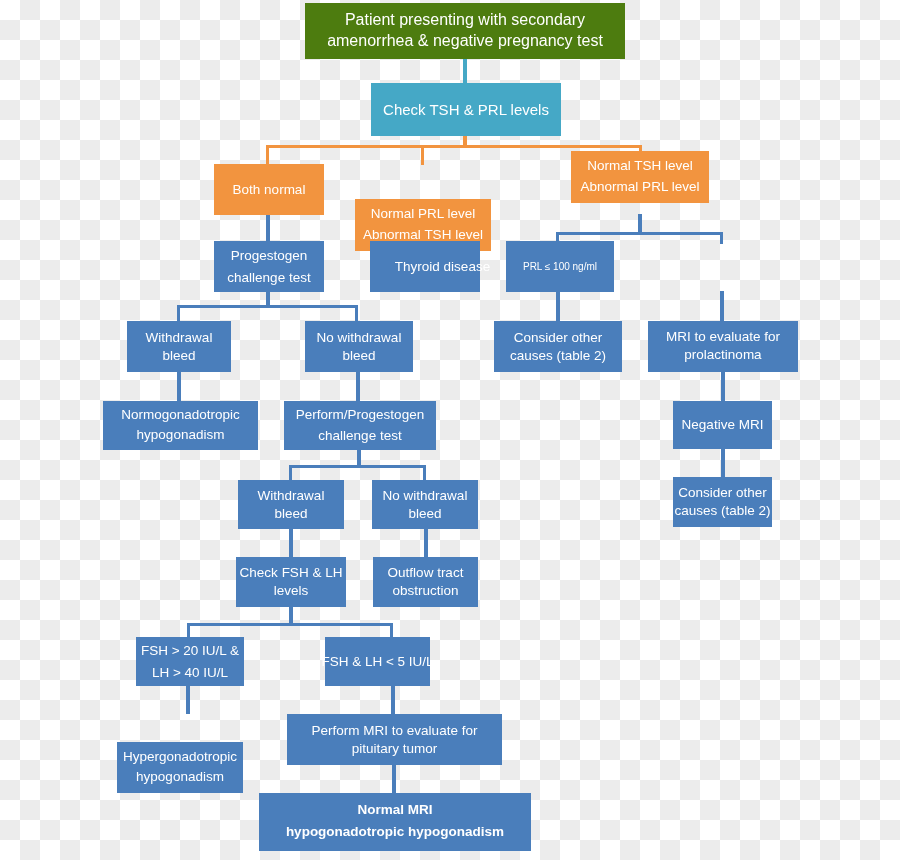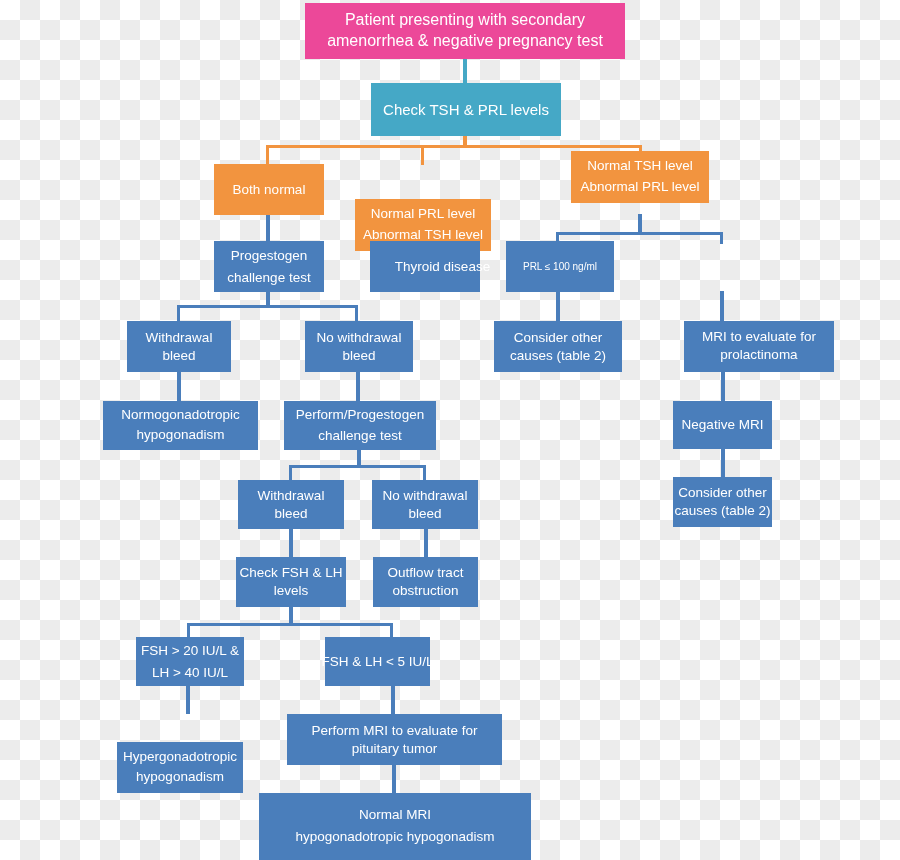--- a/index.html
+++ b/index.html
@@ -34,21 +34,21 @@
     text-align: center;
     color: #ffffff;
     line-height: 1.30;
     padding: 2px 5px;
     overflow: visible;
     white-space: nowrap;
   }
   .node .ln { display: block; }
 
   
-  .n-green { background: #ec4899; }
+  .n-green { background: #4d7c0f; }
   .n-teal  { background: #45a8c6; }
   .n-orange{ background: #f2943f; }
   .n-blue  { background: #4a7ebb; }
 
   
   .conn {
     position: absolute;
     background: #4a7ebb;
   }
   .conn.teal { background: #45a8c6; }
@@ -168,21 +168,21 @@
   <div class="node n-blue" style="left:305px; top:321px; width:108px; height:51px; font-size:13.5px;">
     <span class="ln">No withdrawal</span>
     <span class="ln">bleed</span>
   </div>
 
   <div class="node n-blue" style="left:494px; top:321px; width:128px; height:51px; font-size:13.5px;">
     <span class="ln">Consider other</span>
     <span class="ln">causes (table 2)</span>
   </div>
 
-  <div class="node n-blue" style="left:648px; top:321px; width:150px; height:51px; font-size:13.5px;margin-left:36px;">
+  <div class="node n-blue" style="left:648px; top:321px; width:150px; height:51px; font-size:13.5px;">
     <span class="ln">MRI to evaluate for</span>
     <span class="ln sq">prolactinoma</span>
   </div>
 
   <div class="node n-blue" style="left:103px; top:401px; width:155px; height:49px; font-size:13.5px;">
     <span class="ln sq">Normogonadotropic</span>
     <span class="ln sq">hypogonadism</span>
   </div>
 
   <div class="node n-blue" style="left:284px; top:401px; width:152px; height:49px; font-size:13.5px; line-height:1.55;">
@@ -231,18 +231,18 @@
   <div class="node n-blue" style="left:117px; top:742px; width:126px; height:51px; font-size:13.5px;">
     <span class="ln sq">Hypergonadotropic</span>
     <span class="ln sq">hypogonadism</span>
   </div>
 
   <div class="node n-blue" style="left:287px; top:714px; width:215px; height:51px; font-size:13.5px;">
     <span class="ln">Perform MRI to evaluate for</span>
     <span class="ln">pituitary tumor</span>
   </div>
 
-  <div class="node n-blue" style="left:259px; top:793px; width:272px; height:67px; font-size:13.5px; line-height:1.6;">
+  <div class="node n-blue" style="left:259px; top:793px; width:272px; height:58px; font-size:13.5px; line-height:1.6;font-weight:bold;">
     <span class="ln">Normal MRI</span>
     <span class="ln sq">hypogonadotropic hypogonadism</span>
   </div>
 
 </div>
 
 </body></html>

